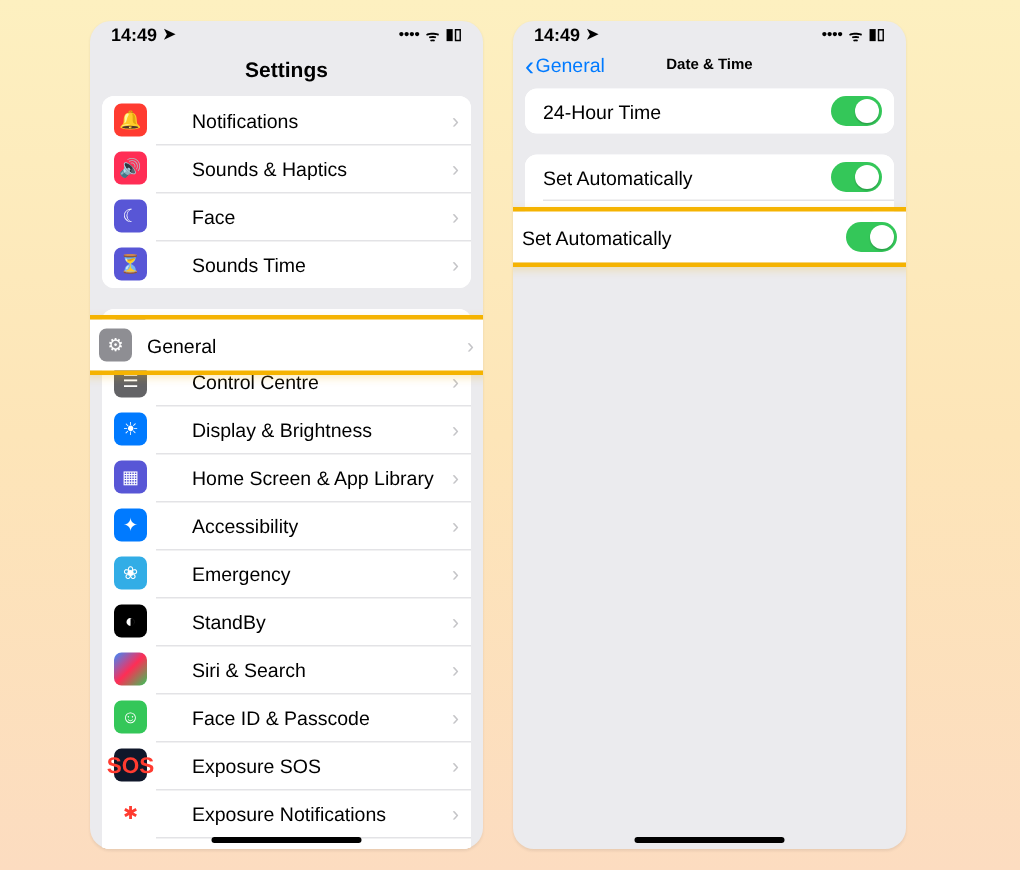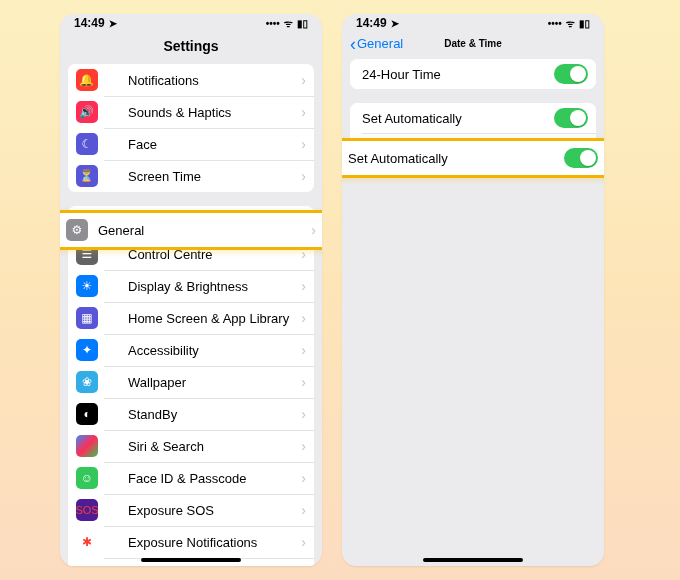--- a/index.html
+++ b/index.html
@@ -156,21 +156,21 @@
     width:100px; height:4px;
     background:#000;
     border-radius:3px;
   }
 
   
   .c-red{background:#ff3b30}.c-pink{background:#ff2d55}.c-indigo{background:#5856d6}
   .c-hour{background:#5856d6}.c-gray{background:#8e8e93}.c-grayd{background:#636366}
   .c-blue{background:#007aff}.c-cyan{background:#32ade6}
   .c-black{background:#000}.c-siri{background:linear-gradient(135deg,#3a8bff,#ff2d55,#34c759)}
-  .c-green{background:#34c759}.c-sos{background:#4c1d95;color:#ff3b30;font-weight:400;font-size:11px}
+  .c-green{background:#34c759}.c-sos{background:#0f172a;color:#ff3b30;font-weight:700;font-size:15px}
   .c-exp{background:#fff;color:#ff3b30}
 </style>
 </head>
 <body>
 
 <div class="stage">
 
   <div class="phone">
     <div class="statusbar">
       <div class="status-left">
@@ -197,21 +197,21 @@
             <span class="label">Sounds &amp; Haptics</span>
             <span class="chevron">›</span>
           </div>
           <div class="row">
             <div class="icon c-indigo">☾</div>
             <span class="label">Face</span>
             <span class="chevron">›</span>
           </div>
           <div class="row">
             <div class="icon c-hour">⏳</div>
-            <span class="label">Screen Time</span>
+            <span class="label">Sounds Time</span>
             <span class="chevron">›</span>
           </div>
         </div>
         <div class="group">
           <div class="row">
             <div class="icon c-gray">⚙</div>
             <span class="label">General</span>
             <span class="chevron">›</span>
           </div>
           <div class="row">
@@ -229,21 +229,21 @@
             <span class="label">Home Screen &amp; App Library</span>
             <span class="chevron">›</span>
           </div>
           <div class="row">
             <div class="icon c-blue">✦</div>
             <span class="label">Accessibility</span>
             <span class="chevron">›</span>
           </div>
           <div class="row">
             <div class="icon c-cyan">❀</div>
-            <span class="label">Wallpaper</span>
+            <span class="label">Emergency</span>
             <span class="chevron">›</span>
           </div>
           <div class="row">
             <div class="icon c-black">◐</div>
             <span class="label">StandBy</span>
             <span class="chevron">›</span>
           </div>
           <div class="row">
             <div class="icon c-siri"></div>
             <span class="label">Siri &amp; Search</span>

